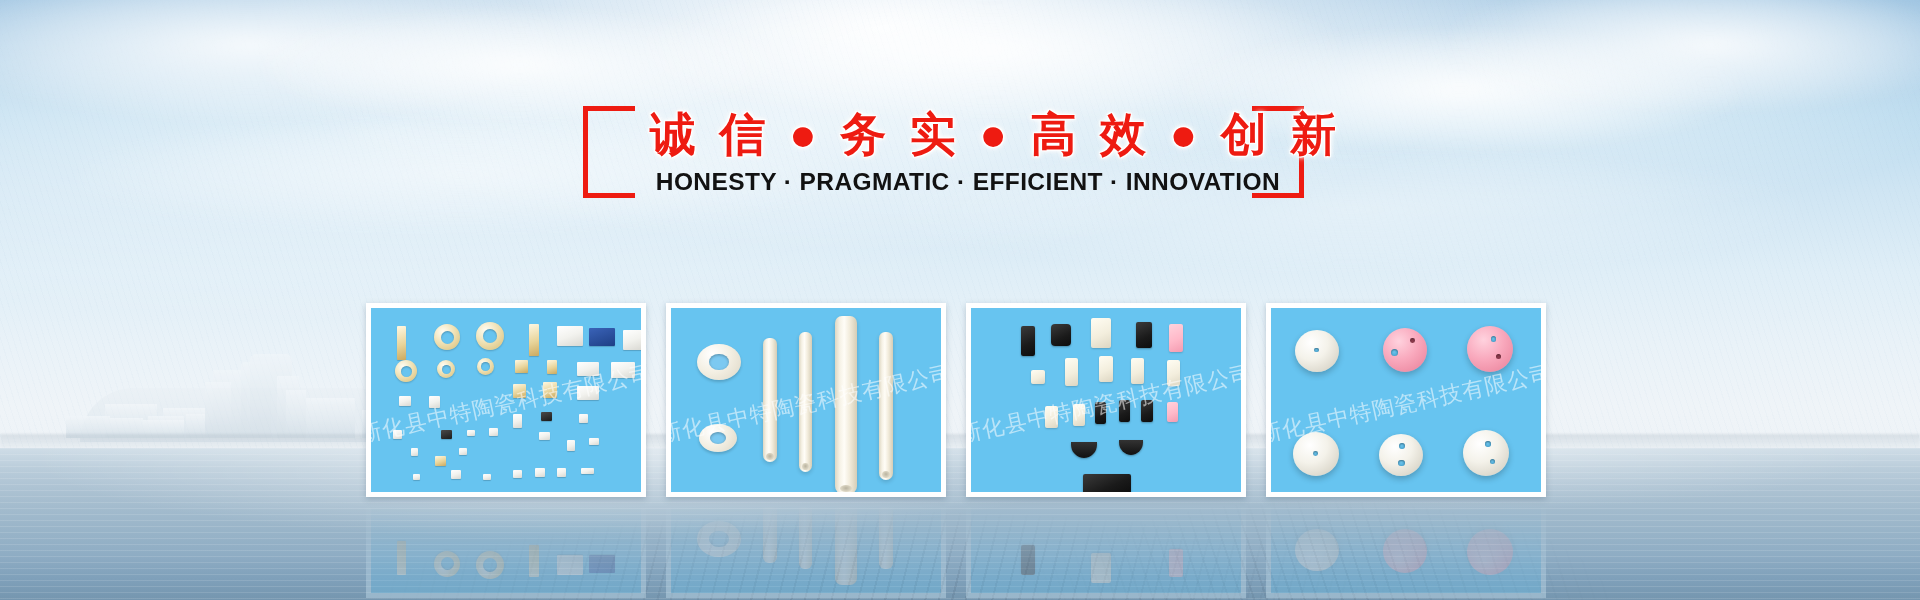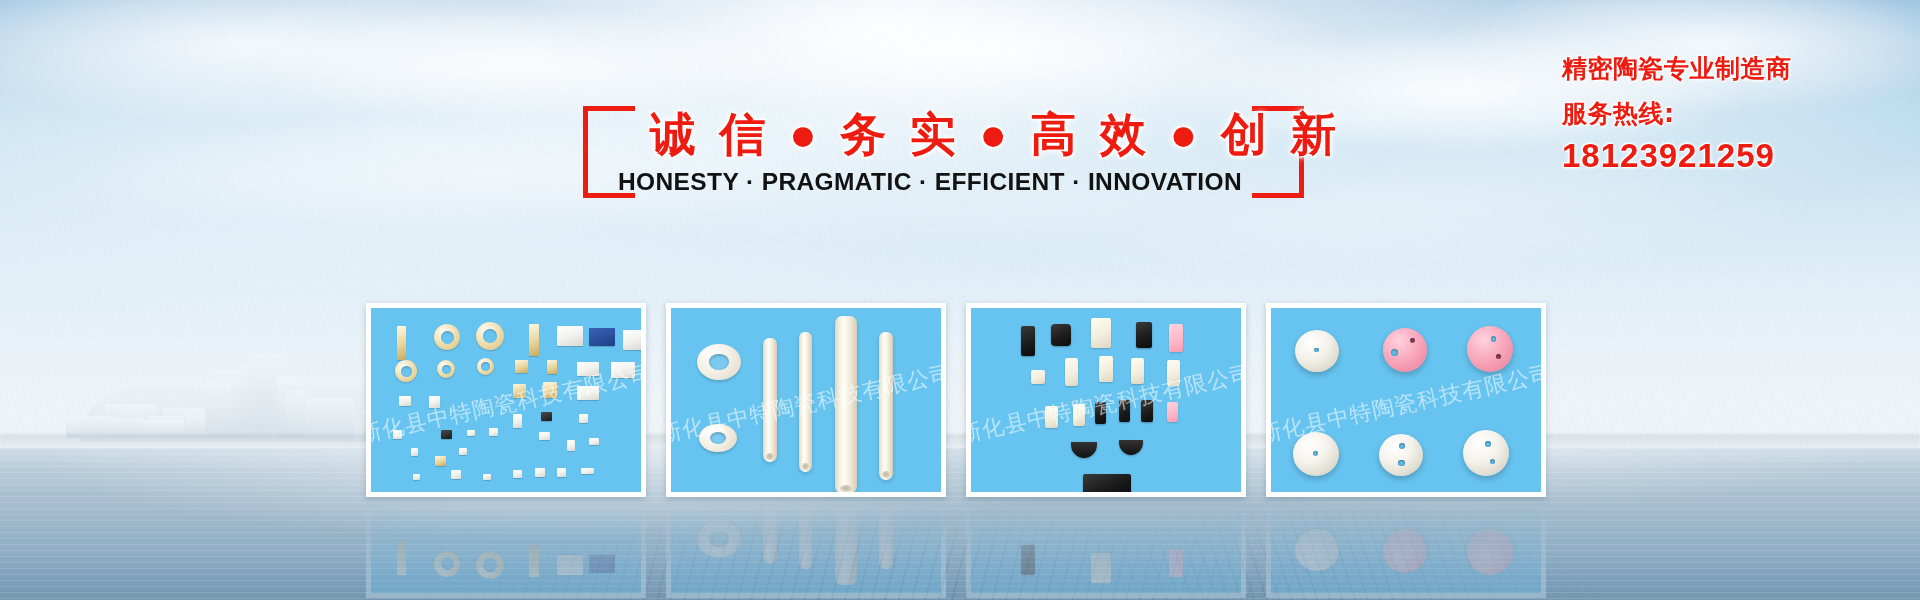--- a/index.html
+++ b/index.html
@@ -135,21 +135,21 @@
     letter-spacing:6px;
     color:#ee1b11;
     white-space:nowrap;
     text-shadow:
       0 0 5px #fff, 0 0 5px #fff, 0 0 9px #fff,
       1px 1px 0 #fff, -1px -1px 0 #fff, 1px -1px 0 #fff, -1px 1px 0 #fff;
   }
 
   .slogan-en {
     position:absolute; left:-10px; top:62px; width:700px;
-    text-align:center;
+    text-align:right;
     font-size:24.5px;
     font-weight:bold;
     color:#121212;
     letter-spacing:.4px;
     white-space:nowrap;
   }
 
   
   .contact {
     position:absolute; left:1562px; top:52px; width:330px;
@@ -308,25 +308,20 @@
   <div class="tiretracks"></div>
   <div class="tiretracks2"></div>
 
   <div class="headline-block">
     <div class="bracket bracket-left"></div>
     <div class="bracket bracket-right"></div>
     <div class="slogan-cn">诚 信 ● 务 实 ● 高 效 ● 创 新</div>
     <div class="slogan-en">HONESTY · PRAGMATIC · EFFICIENT · INNOVATION</div>
   </div>
 
-  <div class="contact">
-    <div class="contact-line contact-tagline">精密陶瓷专业制造商</div>
-    <div class="contact-line contact-label">服务热线:</div>
-    <div class="contact-line contact-phone">18123921259</div>
-  </div>
 
   <div class="panels">
 
     <div class="panel-wrap" style="left:366px;">
       <div class="panel">
         <div class="panel-inner">
           <div class="part chip chip-gold" style="left:26px;top:18px;width:9px;height:34px;"></div>
           <div class="part ring-gold" style="left:63px;top:16px;width:26px;height:26px;"></div>
           <div class="part ring-gold" style="left:105px;top:14px;width:28px;height:28px;"></div>
           <div class="part chip chip-gold" style="left:158px;top:16px;width:10px;height:32px;"></div>

